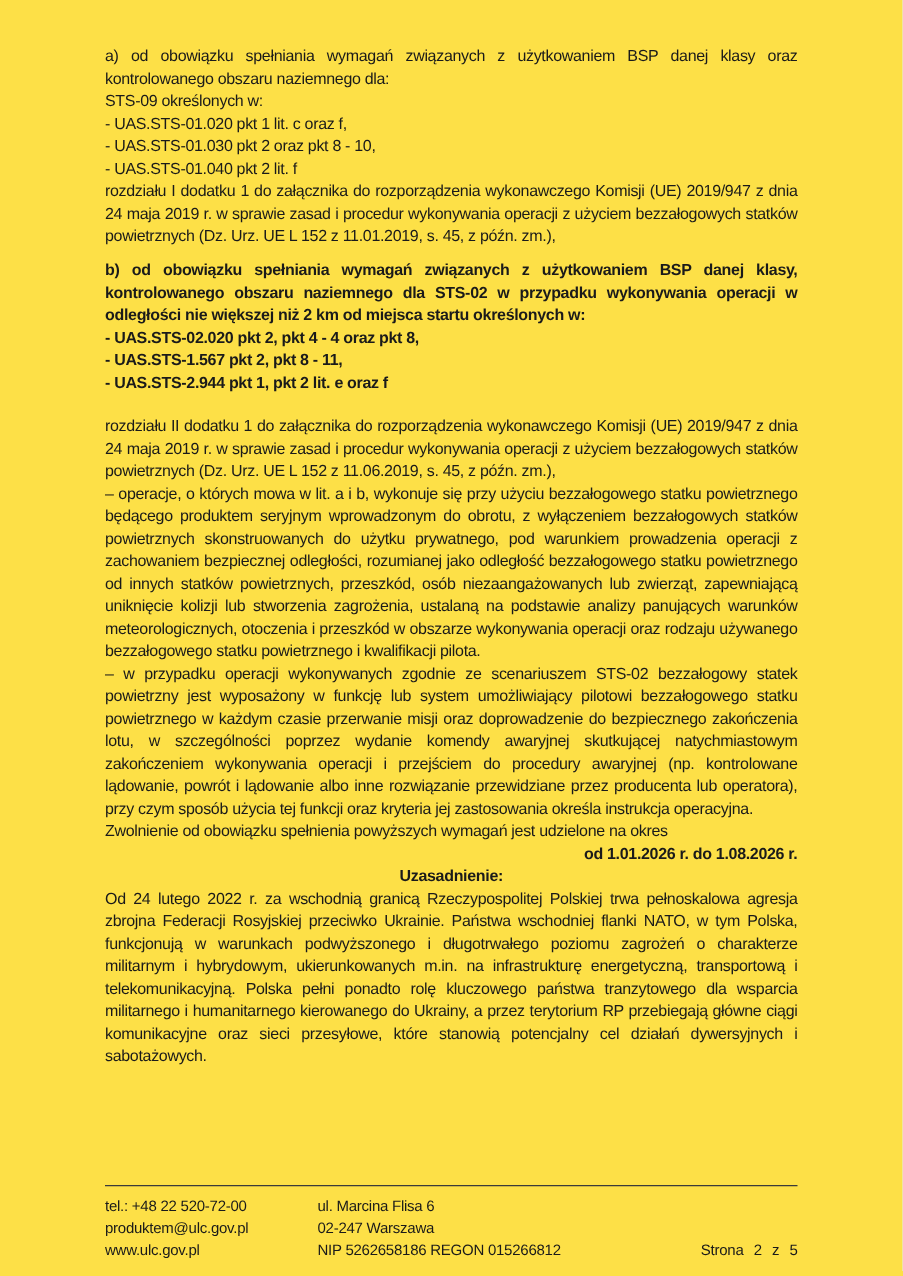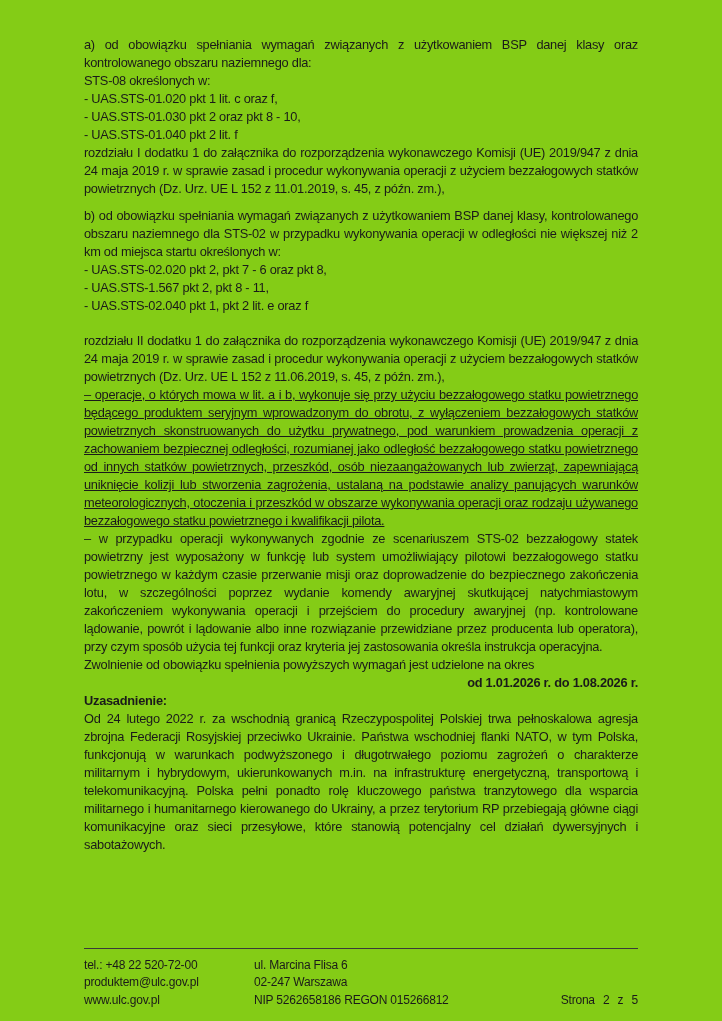--- a/index.html
+++ b/index.html
@@ -5,51 +5,51 @@
   html, body {
     margin: 0;
     padding: 0;
     background: #e8e8e8;
   }
   .page {
     position: relative;
     width: 722px;
     height: 1021px;
     margin: 0 auto;
-    background: #84cc16;
+    background: #fde047;
     color: #1a1a1a;
     font-family: "Liberation Sans", "DejaVu Sans", sans-serif;
     overflow: hidden;
   }
   .content {
     position: absolute;
     top: 36px;
     left: 84px;
     width: 554px;
     font-size: 12.8px;
     line-height: 18px;
     letter-spacing: -0.25px;
   }
   .content p, .content div.line {
     margin: 0;
   }
   .just { text-align: justify; }
   .block-a { margin-bottom: 9px; }
-  .block-b { margin-bottom: 17px; }
+  .block-b { margin-bottom: 17px; font-weight: bold; }
   .legal-ref-2 { margin-bottom: 17px; }
-  .condition-1 { margin-bottom: 17px; text-decoration: underline; }
+  .condition-1 { margin-bottom: 17px; }
   .condition-2 { margin-bottom: 21px; }
   .exemption-line { margin-bottom: 1px; }
   .exemption-period {
     text-align: right;
     font-weight: bold;
     margin-bottom: 25px;
   }
   .justification-heading {
-    text-align: left;
+    text-align: center;
     font-weight: bold;
     margin-bottom: 13px;
   }
   .footer {
     position: absolute;
     left: 84px;
     width: 554px;
     bottom: 12px;
     border-top: 1px solid #3a3a3a;
     padding-top: 8px;
@@ -68,32 +68,32 @@
   }
 </style>
 </head>
 <body>
 
 <div class="page">
   <div class="content">
 
     <div class="block-a">
       <p class="just">a) od obowiązku spełniania wymagań związanych z użytkowaniem BSP danej klasy oraz kontrolowanego obszaru naziemnego dla:</p>
-      <div class="line">STS-08 określonych w:</div>
+      <div class="line">STS-09 określonych w:</div>
       <div class="line">- UAS.STS-01.020 pkt 1 lit. c oraz f,</div>
       <div class="line">- UAS.STS-01.030 pkt 2 oraz pkt 8 - 10,</div>
       <div class="line">- UAS.STS-01.040 pkt 2 lit. f</div>
       <p class="just">rozdziału I dodatku 1 do załącznika do rozporządzenia wykonawczego Komisji (UE) 2019/947 z dnia 24 maja 2019 r. w sprawie zasad i procedur wykonywania operacji z użyciem bezzałogowych statków powietrznych (Dz. Urz. UE L 152 z 11.01.2019, s. 45, z późn. zm.),</p>
     </div>
 
     <div class="block-b">
       <p class="just">b) od obowiązku spełniania wymagań związanych z użytkowaniem BSP danej klasy, kontrolowanego obszaru naziemnego dla STS-02 w przypadku wykonywania operacji w odległości nie większej niż 2 km od miejsca startu określonych w:</p>
-      <div class="line">- UAS.STS-02.020 pkt 2, pkt 7 - 6 oraz pkt 8,</div>
+      <div class="line">- UAS.STS-02.020 pkt 2, pkt 4 - 4 oraz pkt 8,</div>
       <div class="line">- UAS.STS-1.567 pkt 2, pkt 8 - 11,</div>
-      <div class="line">- UAS.STS-02.040 pkt 1, pkt 2 lit. e oraz f</div>
+      <div class="line">- UAS.STS-2.944 pkt 1, pkt 2 lit. e oraz f</div>
     </div>
 
     <p class="just legal-ref-2">rozdziału II dodatku 1 do załącznika do rozporządzenia wykonawczego Komisji (UE) 2019/947 z dnia 24 maja 2019 r. w sprawie zasad i procedur wykonywania operacji z użyciem bezzałogowych statków powietrznych (Dz. Urz. UE L 152 z 11.06.2019, s. 45, z późn. zm.),</p>
 
     <p class="just condition-1">– operacje, o których mowa w lit. a i b, wykonuje się przy użyciu bezzałogowego statku powietrznego będącego produktem seryjnym wprowadzonym do obrotu, z wyłączeniem bezzałogowych statków powietrznych skonstruowanych do użytku prywatnego, pod warunkiem prowadzenia operacji z zachowaniem bezpiecznej odległości, rozumianej jako odległość bezzałogowego statku powietrznego od innych statków powietrznych, przeszkód, osób niezaangażowanych lub zwierząt, zapewniającą uniknięcie kolizji lub stworzenia zagrożenia, ustalaną na podstawie analizy panujących warunków meteorologicznych, otoczenia i przeszkód w obszarze wykonywania operacji oraz rodzaju używanego bezzałogowego statku powietrznego i kwalifikacji pilota.</p>
 
     <p class="just condition-2">– w przypadku operacji wykonywanych zgodnie ze scenariuszem STS-02 bezzałogowy statek powietrzny jest wyposażony w funkcję lub system umożliwiający pilotowi bezzałogowego statku powietrznego w każdym czasie przerwanie misji oraz doprowadzenie do bezpiecznego zakończenia lotu, w szczególności poprzez wydanie komendy awaryjnej skutkującej natychmiastowym zakończeniem wykonywania operacji i przejściem do procedury awaryjnej (np. kontrolowane lądowanie, powrót i lądowanie albo inne rozwiązanie przewidziane przez producenta lub operatora), przy czym sposób użycia tej funkcji oraz kryteria jej zastosowania określa instrukcja operacyjna.</p>
 
     <p class="exemption-line">Zwolnienie od obowiązku spełnienia powyższych wymagań jest udzielone na okres</p>
     <p class="exemption-period">od 1.01.2026 r. do 1.08.2026 r.</p>

